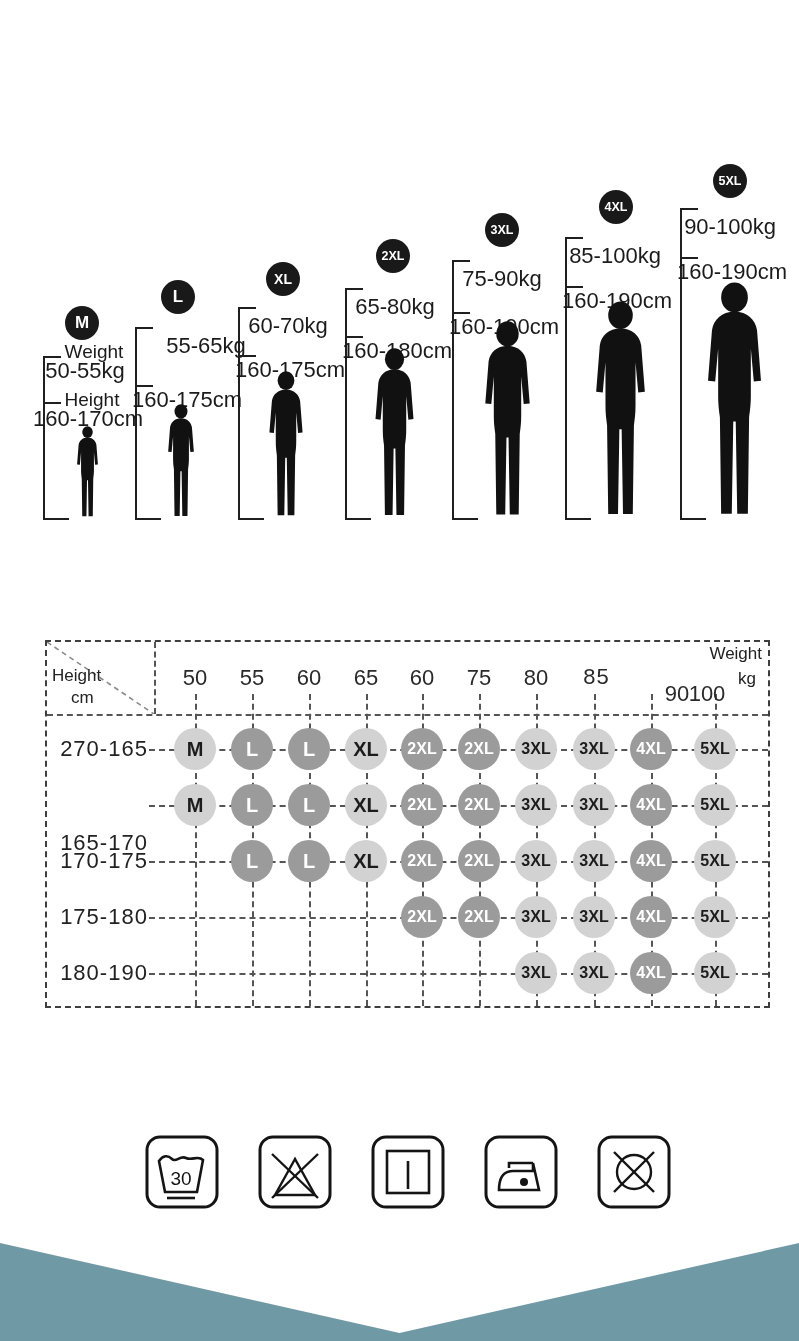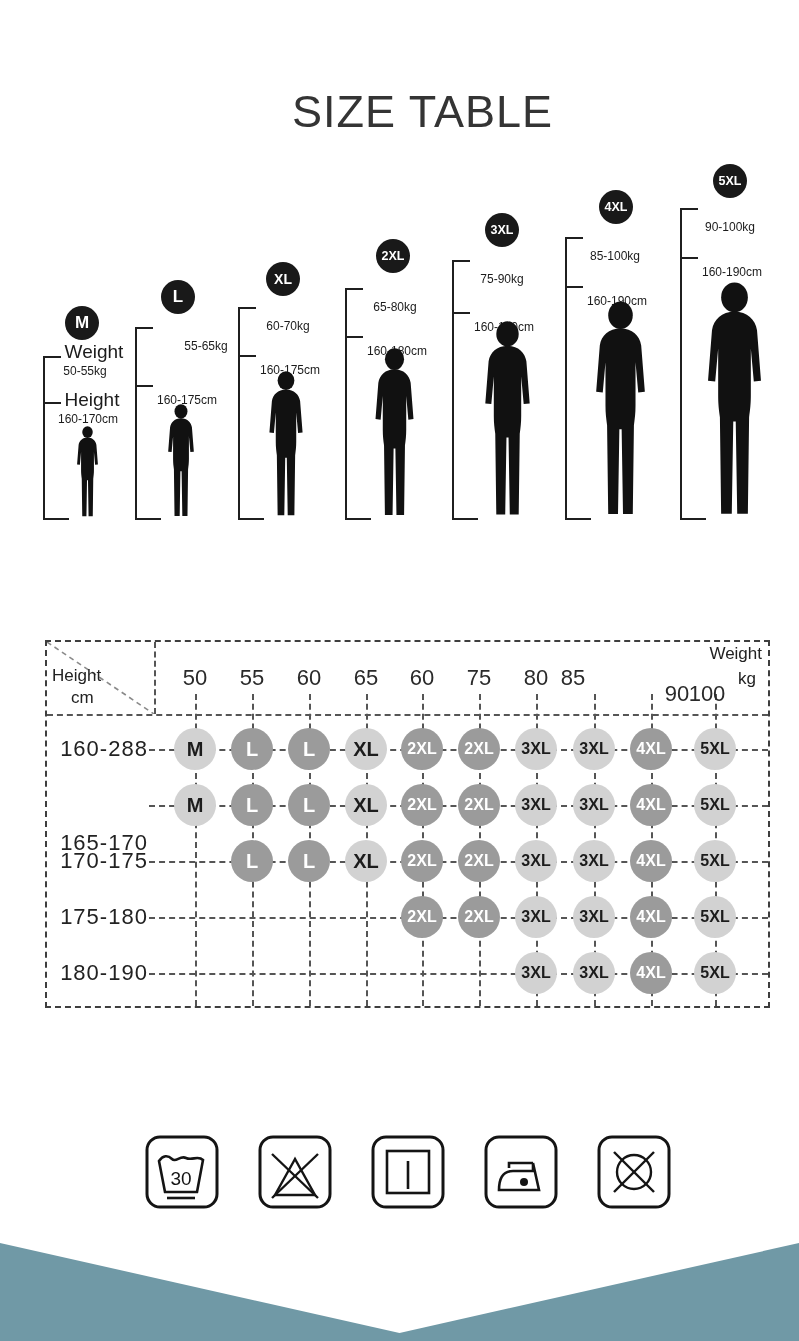--- a/index.html
+++ b/index.html
@@ -7,21 +7,21 @@
           font-family:"Liberation Sans", sans-serif;color:#222;}
   .abs{position:absolute;}
   
   .page-title{position:absolute;top:56px;left:0;right:0;text-align:center;text-indent:46px;
               font-size:45px;letter-spacing:1px;color:#343434;font-weight:normal;}
   
   .badge{position:absolute;background:#191919;color:#fff;border-radius:50%;
          display:flex;align-items:center;justify-content:center;font-weight:bold;}
   .bracket-line{position:absolute;background:#1f1f1f;}
   .fig-text{position:absolute;transform:translate(-50%,-50%);white-space:nowrap;
-            font-size:12px;color:#1b1b1b;text-align:center;}
+            font-size:22px;color:#1b1b1b;text-align:center;}
   .fig-caption{font-size:19px;}
   .person{position:absolute;}
   
   .size-table{position:absolute;left:45px;top:640px;width:725px;height:368px;
               border:2px dashed #3e3e3e;box-sizing:border-box;}
   .dash-h{position:absolute;height:0;border-top:2px dashed #555;}
   .dash-v{position:absolute;width:0;border-left:2px dashed #555;}
   .corner-txt{position:absolute;font-size:17px;color:#222;white-space:nowrap;}
   .col-head{position:absolute;transform:translate(-50%,-50%);font-size:22px;color:#2a2a2a;}
   .row-label{position:absolute;transform:translate(-50%,-50%);font-size:22px;color:#222;
@@ -34,21 +34,20 @@
   
   .band{position:absolute;left:0;top:1243px;width:799px;height:98px;}
   .band-notch{position:absolute;left:0;top:1243px;width:799px;height:90px;background:#fff;
               clip-path:polygon(0 0,100% 0,50% 100%);}
 </style>
 </head>
 <body>
 
 <div class="canvas">
 
-  <h1 class="page-title">SIZE TABLE</h1>
 
   <div id="figures" class="abs" style="left:0;top:140px;width:799px;height:420px;">
       <div class="badge" style="left: 65px; top: 166px; width: 34px; height: 34px; font-size: 17px; background: rgb(25, 25, 25);">M</div>
       <div class="bracket-line" style="left: 43px; top: 216px; width: 2px; height: 164px;"></div>
       <div class="bracket-line" style="left: 43px; top: 216px; width: 18px; height: 2px;"></div>
       <div class="bracket-line" style="left: 43px; top: 262px; width: 18px; height: 2px;"></div>
       <div class="bracket-line" style="left: 43px; top: 378px; width: 26px; height: 2px;"></div>
       <div class="fig-text fig-caption" style="left: 94px; top: 212px;">Weight</div>
       <div class="fig-text fig-caption" style="left: 92px; top: 260px;">Height</div>
       <div class="fig-text" style="left: 85px; top: 231px;">50-55kg</div>
@@ -150,24 +149,24 @@
       <div class="dash-h" style="left: 102px; top: 219px; width: 619px;"></div>
       <div class="dash-h" style="left: 102px; top: 275px; width: 619px;"></div>
       <div class="dash-h" style="left: 102px; top: 331px; width: 619px;"></div>
       <div class="col-head" style="left: 148px; top: 36px;">50</div>
       <div class="col-head" style="left: 205px; top: 36px;">55</div>
       <div class="col-head" style="left: 262px; top: 36px;">60</div>
       <div class="col-head" style="left: 319px; top: 36px;">65</div>
       <div class="col-head" style="left: 375px; top: 36px;">60</div>
       <div class="col-head" style="left: 432px; top: 36px;">75</div>
       <div class="col-head" style="left: 489px; top: 36px;">80</div>
-      <div class="col-head" style="left: 526px; top: 36px;">85</div>
+      <div class="col-head" style="left: 549px; top: 36px; font-family: Liberation Mono, monospace;">85</div>
       <div class="col-head" style="left: 630px; top: 36px; margin-top: 16px;">90</div>
       <div class="col-head" style="left: 660px; top: 36px; margin-top: 16px;">100</div>
-      <div class="row-label" style="left: 57px; top: 107px;">160-288</div>
+      <div class="row-label" style="left: 57px; top: 107px;">270-165</div>
       <div class="cellc" style="left: 148px; top: 107px; background: rgb(210, 210, 210); color: rgb(28, 28, 28); font-size: 20px;">M</div>
       <div class="cellc" style="left: 205px; top: 107px; background: rgb(155, 155, 155); color: rgb(255, 255, 255); font-size: 20px;">L</div>
       <div class="cellc" style="left: 262px; top: 107px; background: rgb(155, 155, 155); color: rgb(255, 255, 255); font-size: 20px;">L</div>
       <div class="cellc" style="left: 319px; top: 107px; background: rgb(210, 210, 210); color: rgb(28, 28, 28); font-size: 20px;">XL</div>
       <div class="cellc" style="left: 375px; top: 107px; background: rgb(155, 155, 155); color: rgb(255, 255, 255); font-size: 16px;">2XL</div>
       <div class="cellc" style="left: 432px; top: 107px; background: rgb(155, 155, 155); color: rgb(255, 255, 255); font-size: 16px;">2XL</div>
       <div class="cellc" style="left: 489px; top: 107px; background: rgb(210, 210, 210); color: rgb(28, 28, 28); font-size: 16px;">3XL</div>
       <div class="cellc" style="left: 547px; top: 107px; background: rgb(210, 210, 210); color: rgb(28, 28, 28); font-size: 16px;">3XL</div>
       <div class="cellc" style="left: 604px; top: 107px; background: rgb(155, 155, 155); color: rgb(255, 255, 255); font-size: 16px;">4XL</div>
       <div class="cellc" style="left: 668px; top: 107px; background: rgb(210, 210, 210); color: rgb(28, 28, 28); font-size: 16px;">5XL</div>

